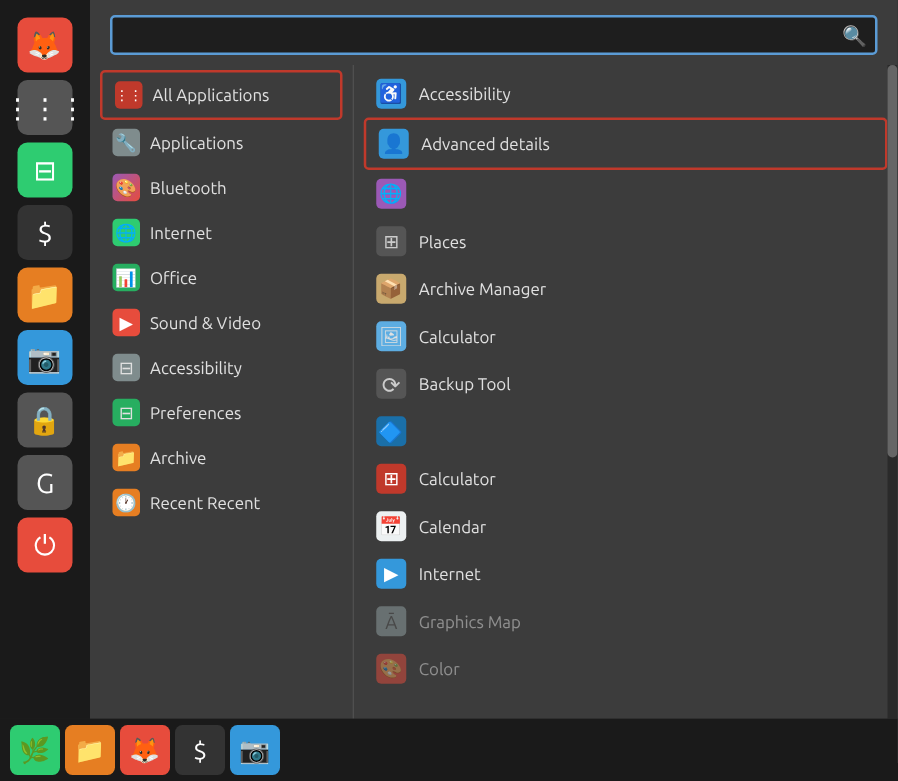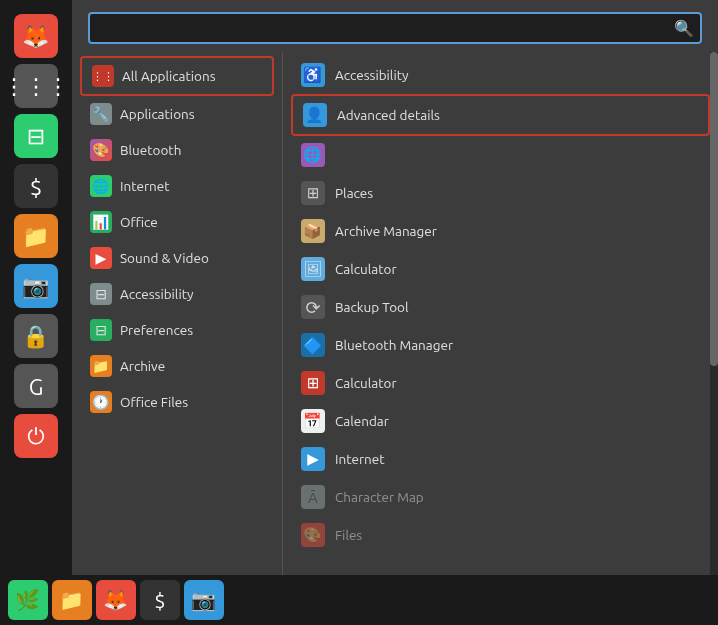--- a/index.html
+++ b/index.html
@@ -259,21 +259,21 @@
         <div class="category-item">
     <div class="category-icon" style="background:#27ae60;">⊟</div>
     <span>Preferences</span>
   </div>
         <div class="category-item">
     <div class="category-icon" style="background:#e67e22;">📁</div>
     <span>Archive</span>
   </div>
         <div class="category-item">
     <div class="category-icon" style="background:#e67e22;">🕐</div>
-    <span>Office Files</span>
+    <span>Recent Recent</span>
   </div>
       </div>
 
     <div style="position:relative; flex:1; display:flex; overflow:hidden;">
       <div class="app-list" id="app-list">
           <div class="app-item">
     <div class="app-icon" style="background:#3498db; color:white;">♿</div>
     <span>Accessibility</span>
   </div>
           <div class="app-item active">
@@ -294,41 +294,40 @@
           <div class="app-item">
     <div class="app-icon" style="background:#5dade2;">🖼</div>
     <span>Calculator</span>
   </div>
           <div class="app-item">
     <div class="app-icon" style="background:#555; color:#ccc; font-size:18px;">⟳</div>
     <span>Backup Tool</span>
   </div>
           <div class="app-item">
     <div class="app-icon" style="background:#1a6fa8; color:#4fc3f7; font-size:16px;">🔷</div>
-    <span>Bluetooth Manager</span>
   </div>
           <div class="app-item">
     <div class="app-icon" style="background:#c0392b; color:white;">⊞</div>
     <span>Calculator</span>
   </div>
           <div class="app-item">
     <div class="app-icon" style="background:#ecf0f1; color:#333;">📅</div>
     <span>Calendar</span>
   </div>
           <div class="app-item">
     <div class="app-icon" style="background:#3498db; color:white;">▶</div>
     <span>Internet</span>
   </div>
           <div class="app-item dimmed">
     <div class="app-icon" style="background:#95a5a6; color:#555;">Ā</div>
-    <span>Character Map</span>
+    <span>Graphics Map</span>
   </div>
           <div class="app-item dimmed">
     <div class="app-icon" style="background:#e74c3c;">🎨</div>
-    <span>Files</span>
+    <span>Color</span>
   </div>
         </div>
       <div class="right-scrollbar">
         <div class="scrollbar-thumb"></div>
       </div>
     </div>
   </div>
 </div>
 
 <div class="taskbar" id="taskbar">

